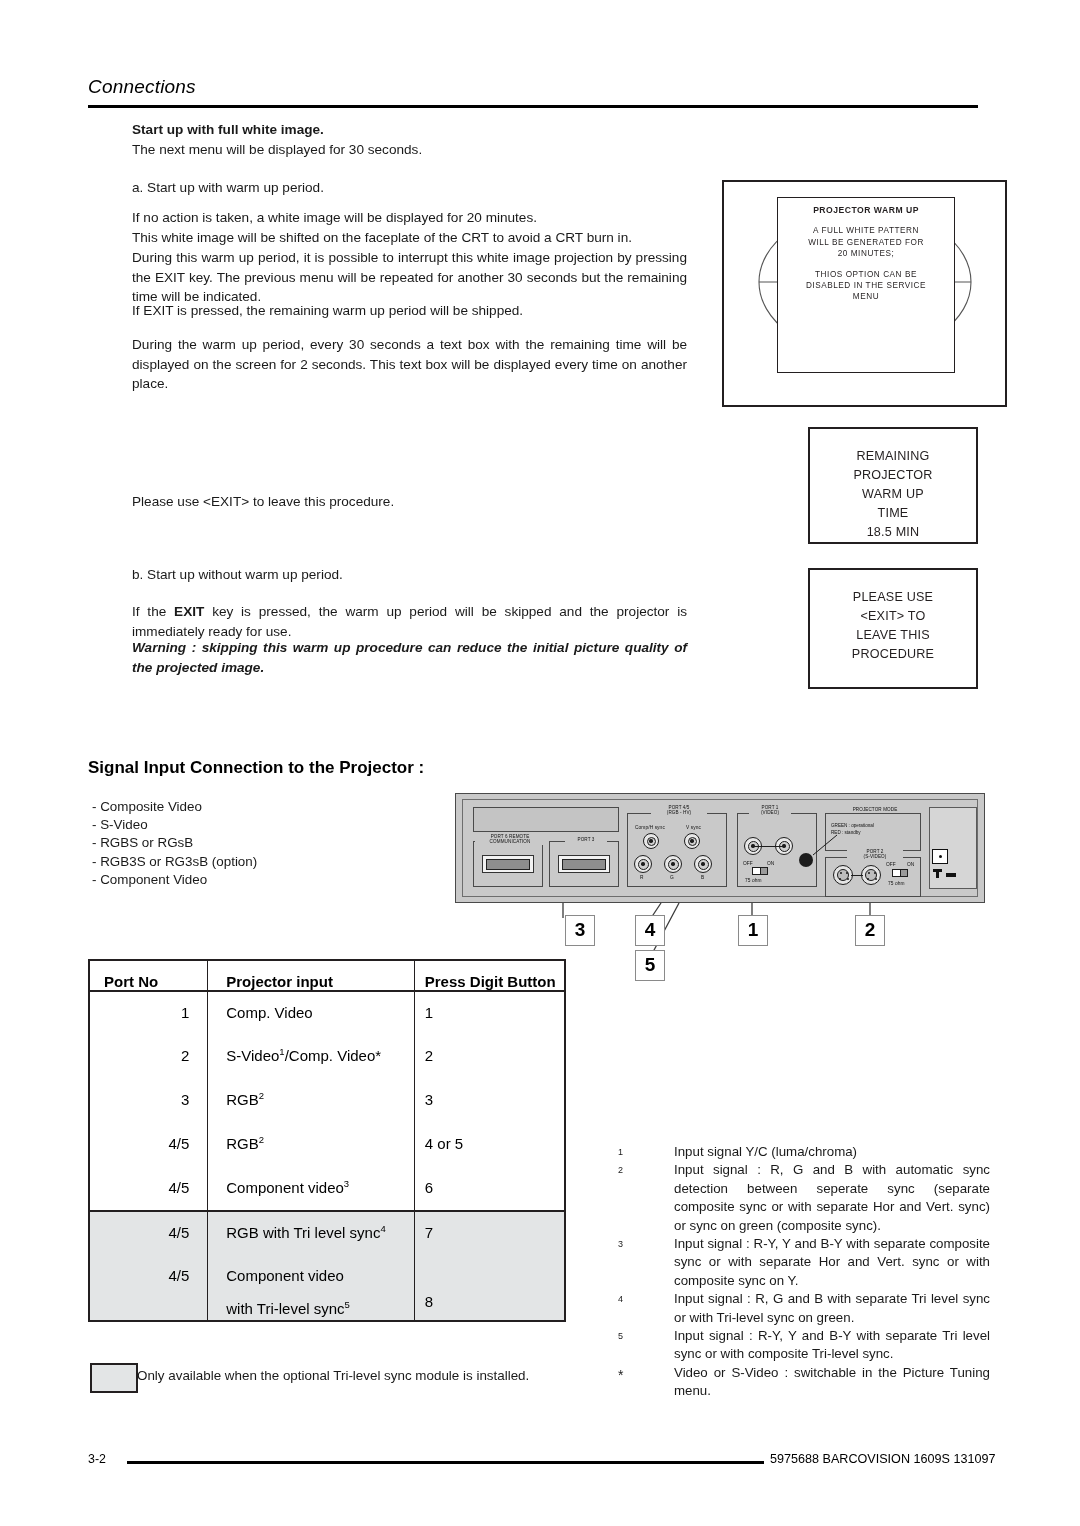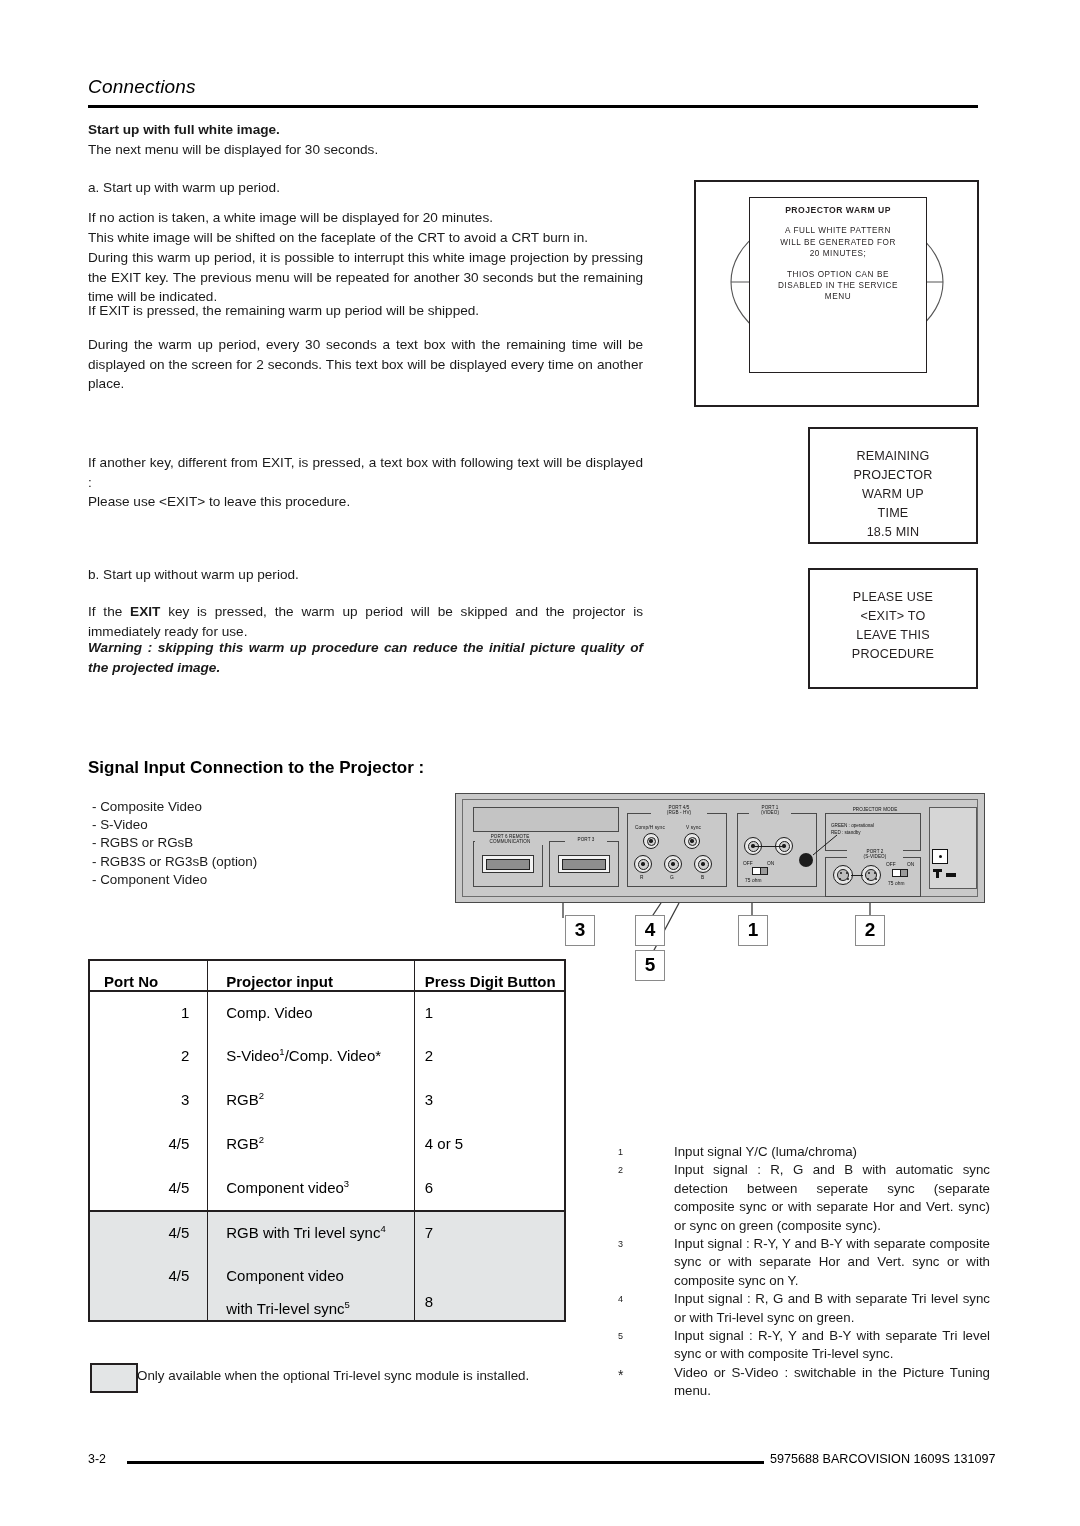--- a/index.html
+++ b/index.html
@@ -38,20 +38,21 @@
     background: #000;
   }
 
   
   .txt {
     position: absolute;
     font-size: 13.6px;
     line-height: 19.5px;
     color: #1a1a1a;
     text-align: justify;
+    margin-left: 44px;
   }
   .txt.nojust { text-align: left; }
   .b { font-weight: bold; }
   .bi { font-weight: bold; font-style: italic; }
 
   
   .osd-frame {
     position: absolute;
     border: 2.5px solid #231f20;
     background: #ffffff;
@@ -394,30 +395,29 @@
 
   <div class="txt nojust" style="left:88px; top:178px; width:600px;">a. Start up with warm up period.</div>
 
   <div class="txt nojust" style="left:88px; top:208px; width:600px;">If no action is taken, a white image will be displayed for 20 minutes.</div>
   <div class="txt nojust" style="left:88px; top:228px; width:600px;">This white image will be shifted on the faceplate of the CRT to avoid a CRT burn in.</div>
   <div class="txt" style="left:88px; top:248px; width:555px;">During this warm up period, it is possible to interrupt this white image projection by pressing the EXIT key.  The previous menu will be repeated for another 30 seconds but the remaining time will be indicated.</div>
   <div class="txt nojust" style="left:88px; top:301px; width:600px;">If EXIT is pressed, the remaining warm up period will be shipped.</div>
 
   <div class="txt" style="left:88px; top:335px; width:555px;">During the warm up period, every 30 seconds a text box with the remaining time will be displayed on the screen for 2 seconds.  This text box will be displayed  every time on another place.</div>
 
-  <div class="txt" style="left:88px; top:453px; width:555px;">If another key, different from EXIT, is pressed, a text box with following text will be displayed :</div>
   <div class="txt nojust" style="left:88px; top:565px; width:600px;">b. Start up without warm up period.</div>
 
   <div class="txt nojust" style="left:88px; top:492px; width:600px;">Please use &lt;EXIT&gt; to leave this procedure.</div>
 
   <div class="txt bi" style="left:88px; top:638px; width:555px;">Warning : skipping this warm up procedure can reduce the initial picture quality of the projected image.</div>
 
   <div class="txt" style="left:88px; top:602px; width:555px;"><span>If the </span><span class="b">EXIT</span><span> key is pressed, the warm up period will be skipped and the projector is immediately ready for use.</span></div>
 
-  <div class="osd-frame" style="left:694px; top:180px; width:285px; height:227px;">
+  <div class="osd-frame" style="left:722px; top:180px; width:285px; height:227px;">
     <div class="globe-wrap">
       <svg width="281" height="201" viewBox="0 0 281 201">
         <g fill="none" stroke="#555" stroke-width="1.1">
           <ellipse cx="141" cy="100" rx="106" ry="73"></ellipse>
           <ellipse cx="141" cy="100" rx="56" ry="73"></ellipse>
           <ellipse cx="141" cy="100" rx="20" ry="73"></ellipse>
           <line x1="35" y1="100" x2="247" y2="100"></line>
           <path d="M55 68 L227 68"></path>
           <path d="M55 132 L227 132"></path>
         </g>

